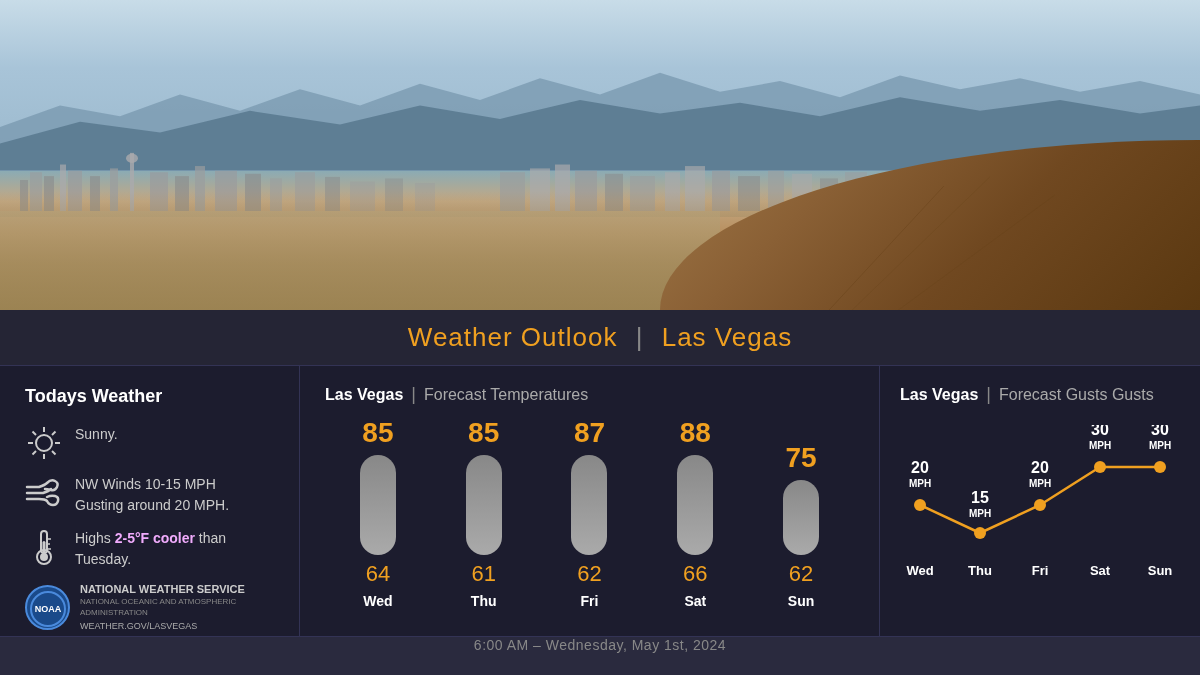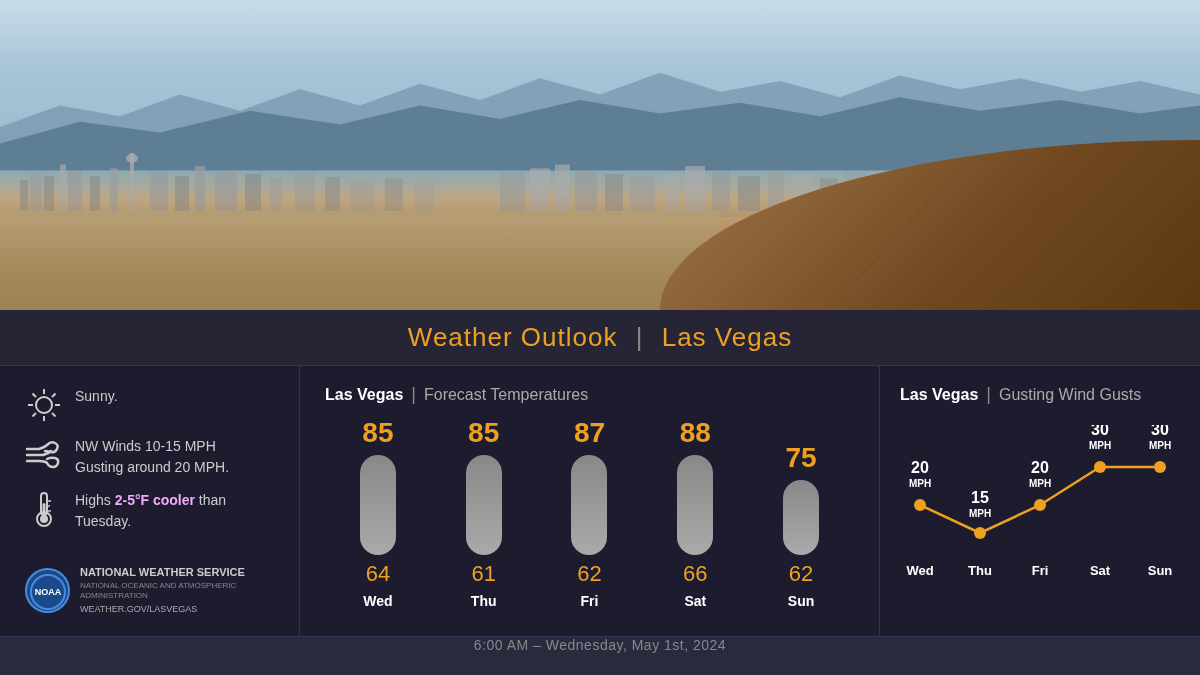--- a/index.html
+++ b/index.html
@@ -363,20 +363,21 @@
     <h1>
       <span>Weather Outlook</span>
       <span style="color:#888888; margin: 0 10px;">|</span>
       <span style="color:#f0a020; font-weight:normal;">Las Vegas</span>
     </h1>
   </div>
 
   <div class="main-content">
 
     <div class="today-panel">
+      <h2>Todays Weather</h2>
 
       <div class="weather-row">
         <div class="weather-icon">
           <svg width="36" height="36" viewBox="0 0 36 36">
             <circle cx="18" cy="18" r="8" fill="none" stroke="#cccccc" stroke-width="2"></circle>
             <line x1="18" y1="2" x2="18" y2="7" stroke="#cccccc" stroke-width="2"></line>
             <line x1="18" y1="29" x2="18" y2="34" stroke="#cccccc" stroke-width="2"></line>
             <line x1="2" y1="18" x2="7" y2="18" stroke="#cccccc" stroke-width="2"></line>
             <line x1="29" y1="18" x2="34" y2="18" stroke="#cccccc" stroke-width="2"></line>
             <line x1="6.5" y1="6.5" x2="10" y2="10" stroke="#cccccc" stroke-width="2"></line>
@@ -477,21 +478,21 @@
           <div class="temp-low">62</div>
           <div class="day-label">Sun</div>
         </div>
       </div>
     </div>
 
     <div class="wind-panel">
       <div class="panel-header">
         <span class="panel-title">Las Vegas</span>
         <span class="separator">|</span>
-        <span class="panel-subtitle">Gusting Wind Gusts</span>
+        <span class="panel-subtitle">Forecast Gusts Gusts</span>
       </div>
 
       <div class="wind-svg-container">
         <svg width="280" height="180" viewBox="0 0 280 180">
 
           <text x="20" y="48" text-anchor="middle" fill="white" font-size="16" font-weight="bold">20</text>
           <text x="20" y="62" text-anchor="middle" fill="white" font-size="10" font-weight="bold">MPH</text>
 
           <text x="80" y="78" text-anchor="middle" fill="white" font-size="16" font-weight="bold">15</text>
           <text x="80" y="92" text-anchor="middle" fill="white" font-size="10" font-weight="bold">MPH</text>

